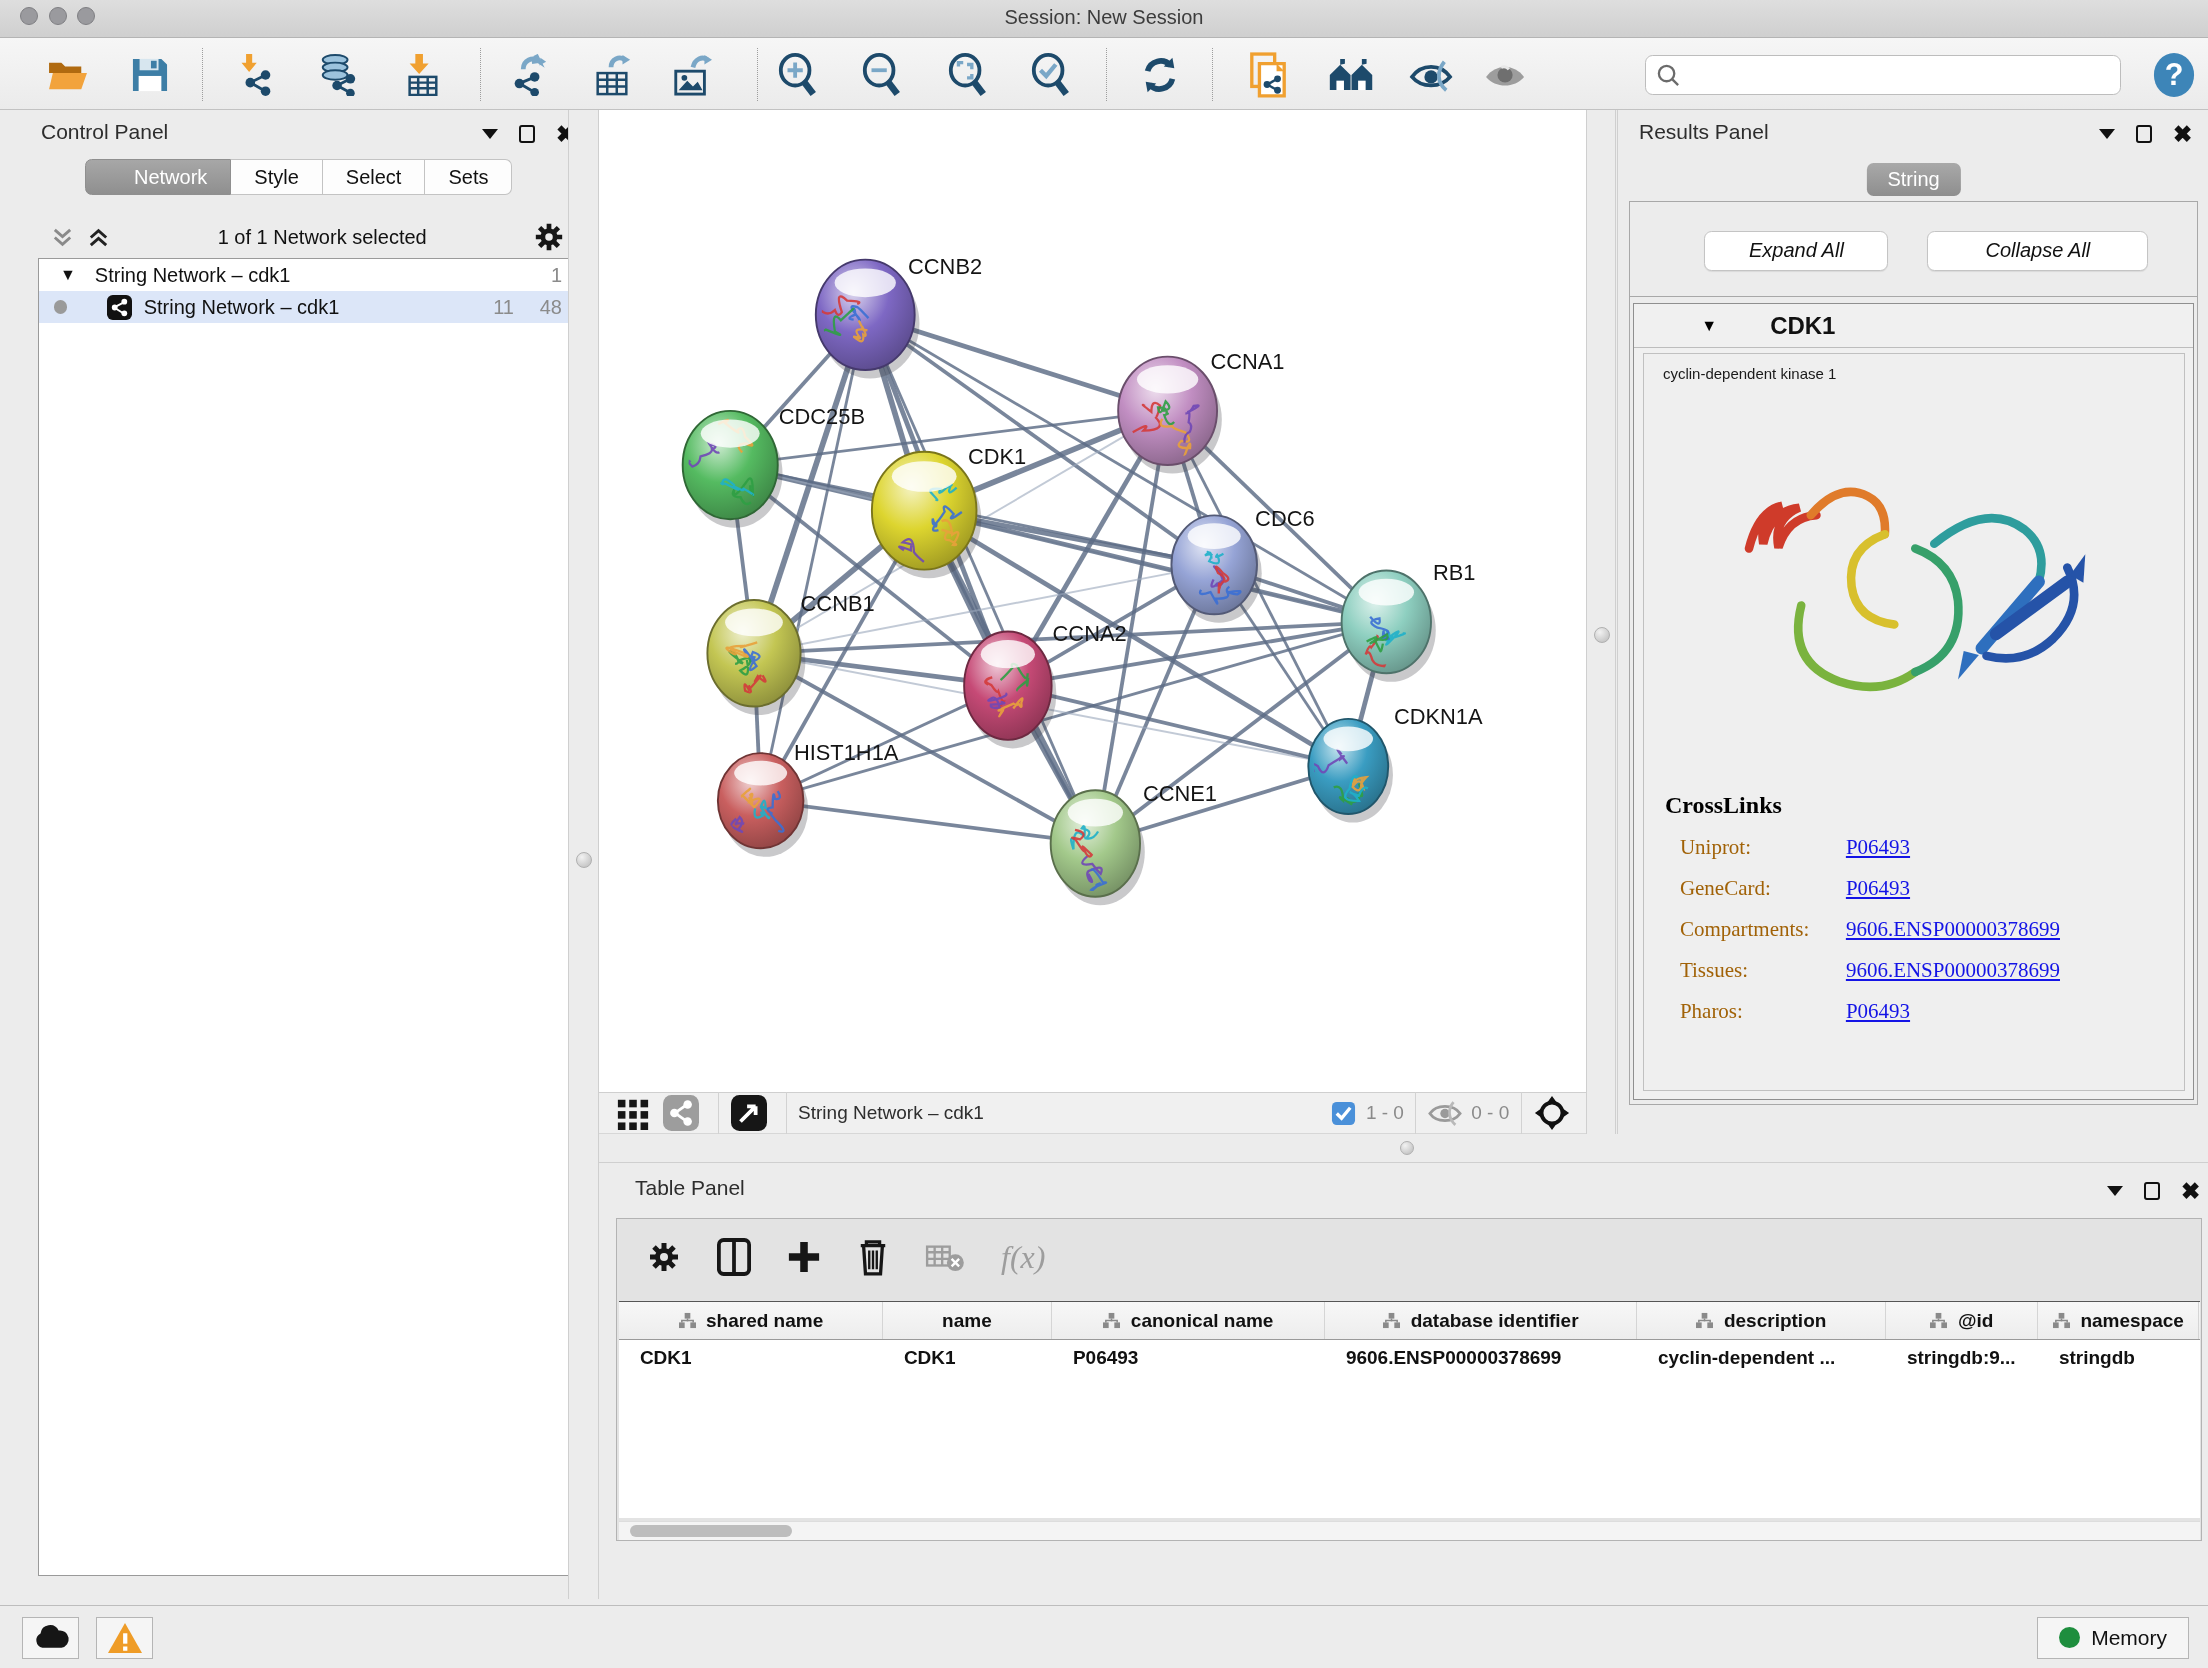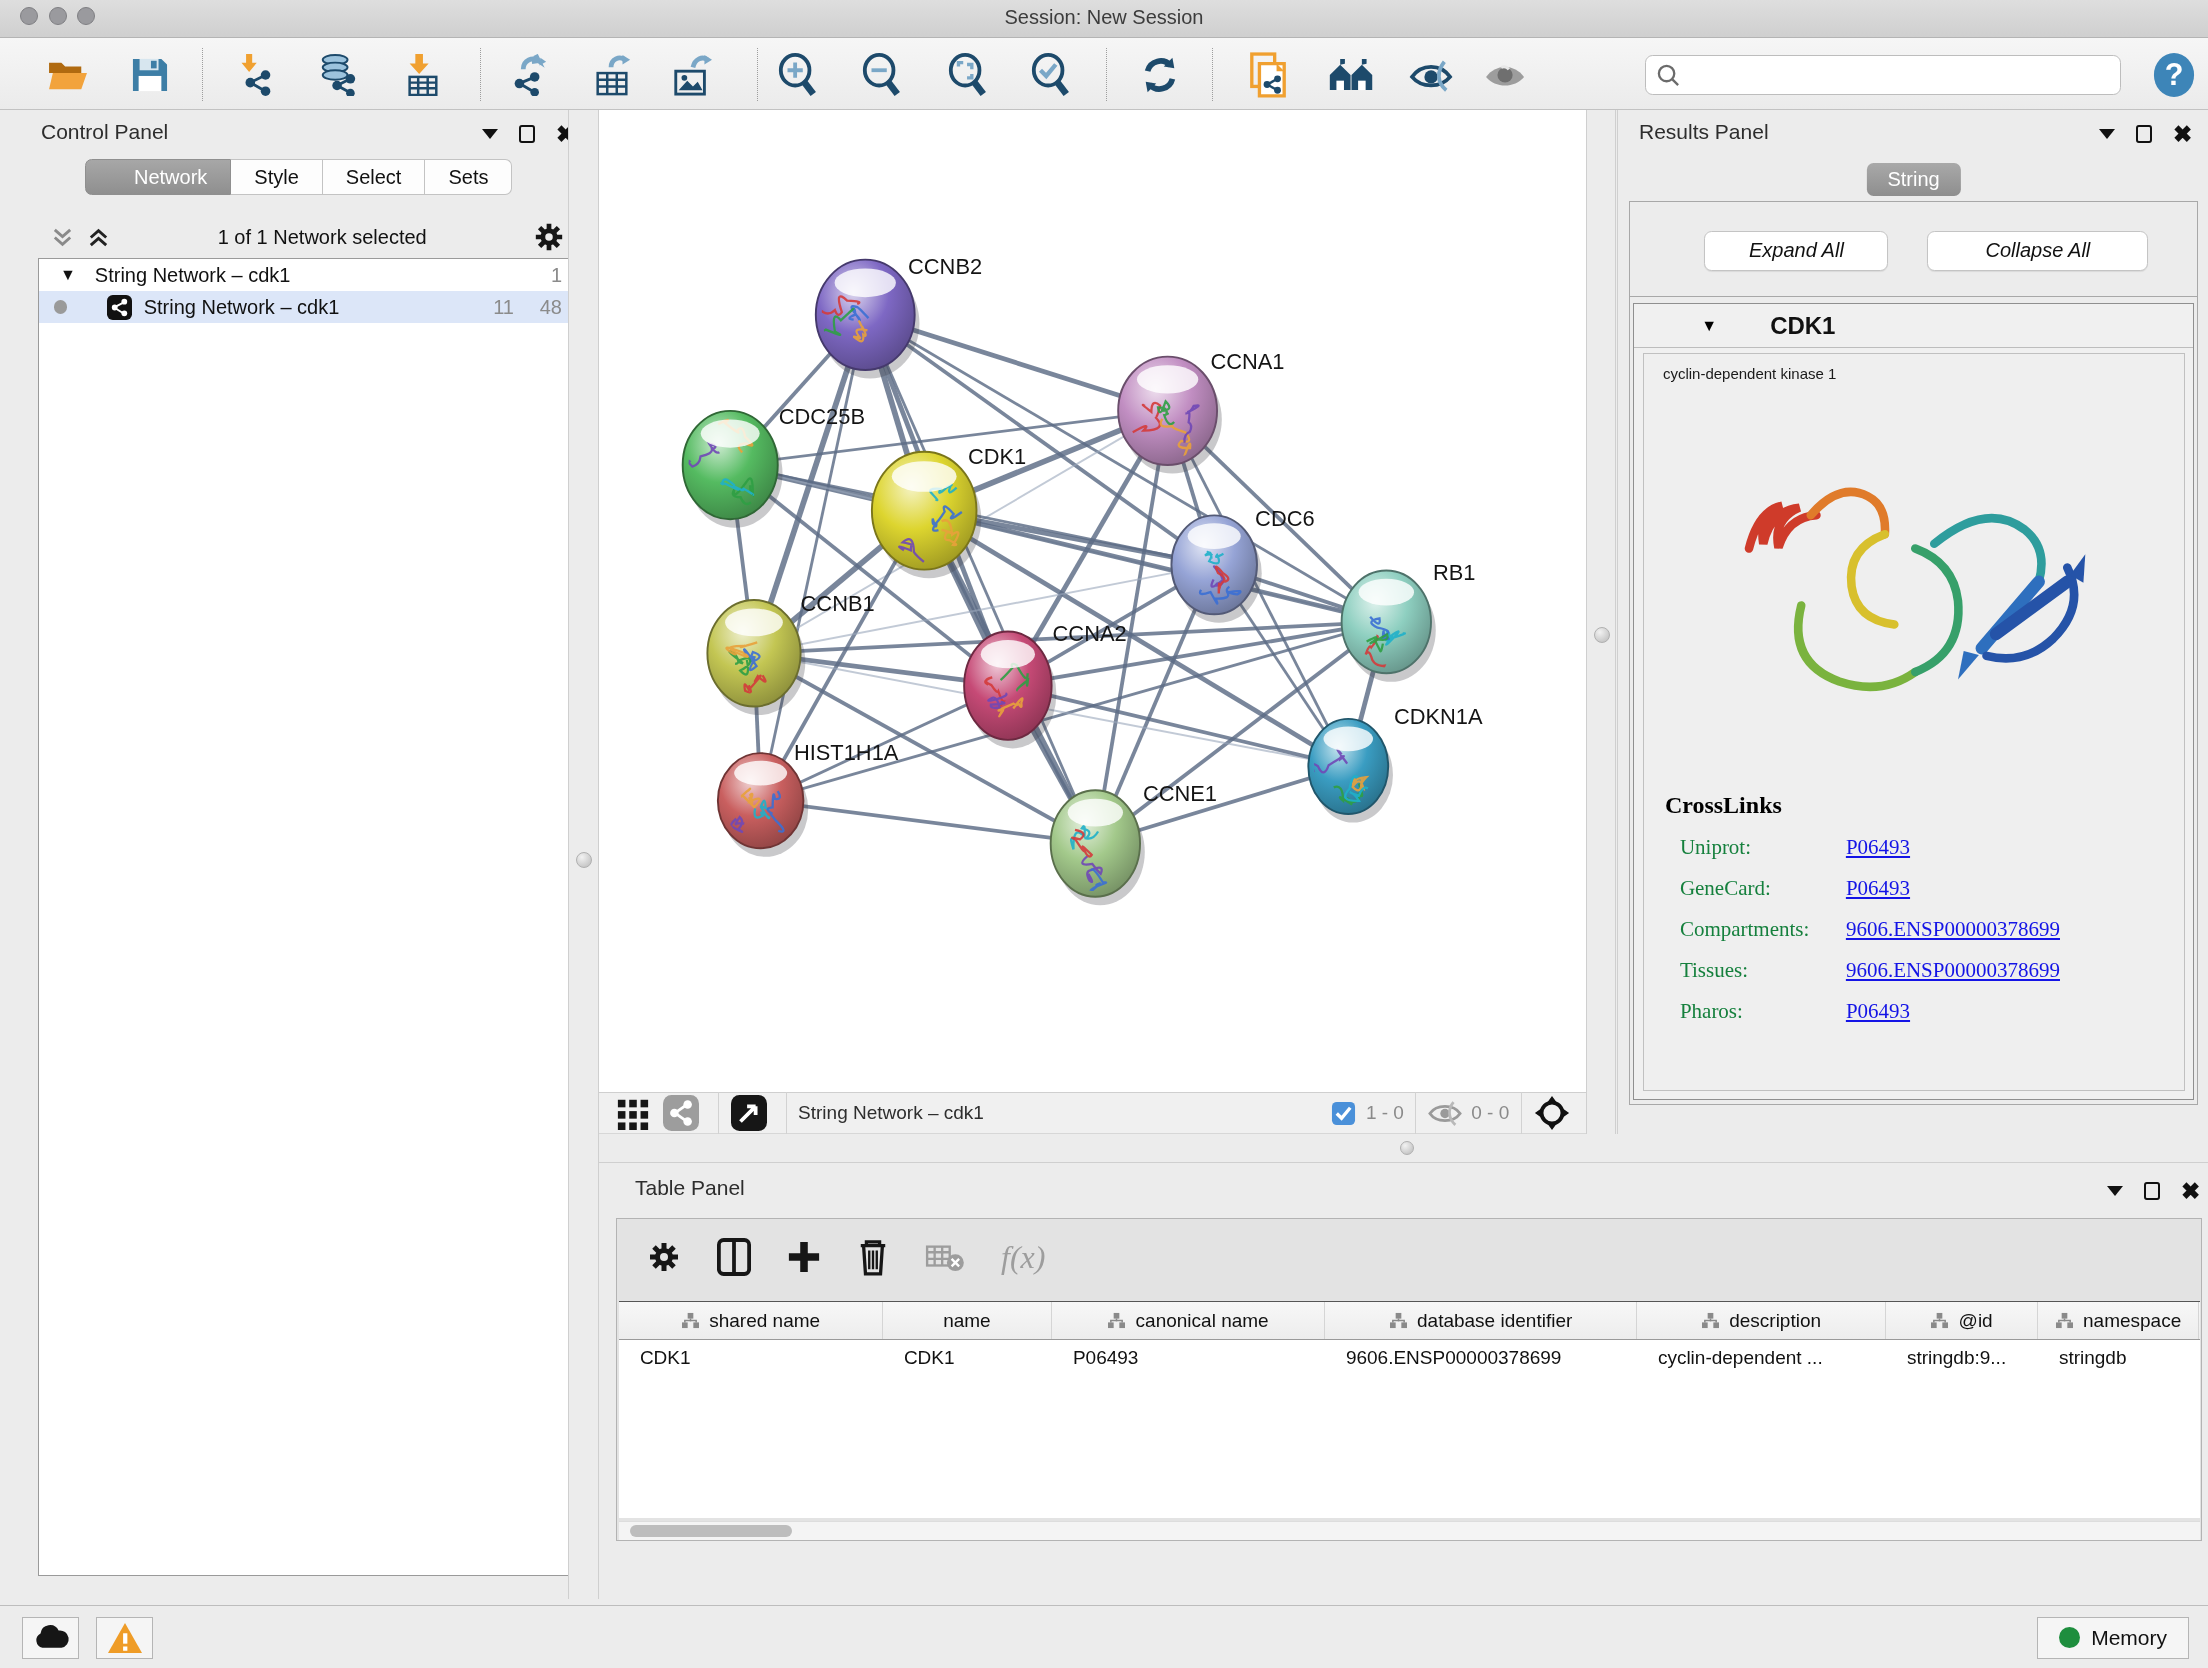--- a/index.html
+++ b/index.html
@@ -57,28 +57,28 @@
   #btnrow { position:absolute; left:0; top:0; width:100%; height:95px; border-bottom:1.9px solid #a8a8a8;font-style:italic; }
   .mac-btn { position:absolute; top:28.5px; height:40px; background:#fff; border:1px solid #c4c4c4; border-radius:7.6px; font-size:20px; color:#111; display:flex; align-items:center; justify-content:center; box-shadow:0 1px 1px rgba(0,0,0,.08); }
   #entry-box { position:absolute; left:2.9px; top:101px; width:561px; height:797px; border:1px solid #8f8f8f; background:#f0f0f0; }
   #entry-head { height:44px; display:flex; align-items:center; border-bottom:1px solid #bdbdbd; }
   #entry-name { font-size:24px; font-weight:bold; color:#111; margin-left:53px; }
   #entry-inner { position:absolute; left:8.6px; top:49px; width:542px; height:738px; background:#efefef; border:1px solid #c0c0c0; }
   #entry-desc { font-size:15px; color:#1a1a1a; padding:11.4px 0 0 19px; }
   #crosslinks { position:absolute; left:21px; top:438px; font-family:"Liberation Serif", serif; }
   #crosslinks h3 { font-size:24px; color:#000; }
   .cl-row { display:flex; margin-top:16px; font-size:21px; }
-  .cl-label { width:181px; color:#15803d; padding-left:15px; }
+  .cl-label { width:181px; color:#a16207; padding-left:15px; }
   .cl-value { color:#1414e6; text-decoration:underline; }
 
   
   #table-panel { left:599px; top:1162px; width:1609px; height:438px; background:#ececec; border-top:1px solid #cfcfcf; }
   #tp-box { position:absolute; left:17px; top:55px; width:1586px; height:323px; background:#e3e3e3; border:1px solid #b3b3b3; }
   #tp-toolbar { height:76px; display:flex; align-items:center; gap:36px; padding-left:30px; }
-  #node-table { position:absolute; left:1.9px; top:82px; width:1581px; height:217px; background:#fff; border-top:1px solid #555; }
+  #node-table { position:absolute; left:1.9px; top:82px; width:1581px; height:217px; background:#fff; border-top:1px solid #555;font-weight:bold; }
   .t-head { display:flex; background:linear-gradient(#f7f7f7,#ededed); border-bottom:1.9px solid #9a9a9a; height:38px; }
   .t-hcell { display:flex; align-items:center; justify-content:center; gap:9.5px; font-size:19px; color:#111; border-right:1px solid #d5d5d5; overflow:hidden; white-space:nowrap; }
   .t-row { display:flex; height:36px; }
   .t-cell { font-size:19px; color:#111; padding:6.7px 0 0 21px; overflow:hidden; white-space:nowrap; }
   #tp-hscroll { position:absolute; left:1.9px; top:302px; width:1581px; height:19px; background:#f4f4f4; border-top:1px solid #ddd; }
   #tp-thumb { position:absolute; left:11.4px; top:2.9px; width:162px; height:12.4px; border-radius:6.7px; background:#bdbdbd; }
   #tp-tabs { position:absolute; left:528px; top:392px; display:flex; }
 
   
   #statusbar { left:0; top:1605px; width:2208px; height:63px; background:#ececec; border-top:1px solid #bdbdbd; }

